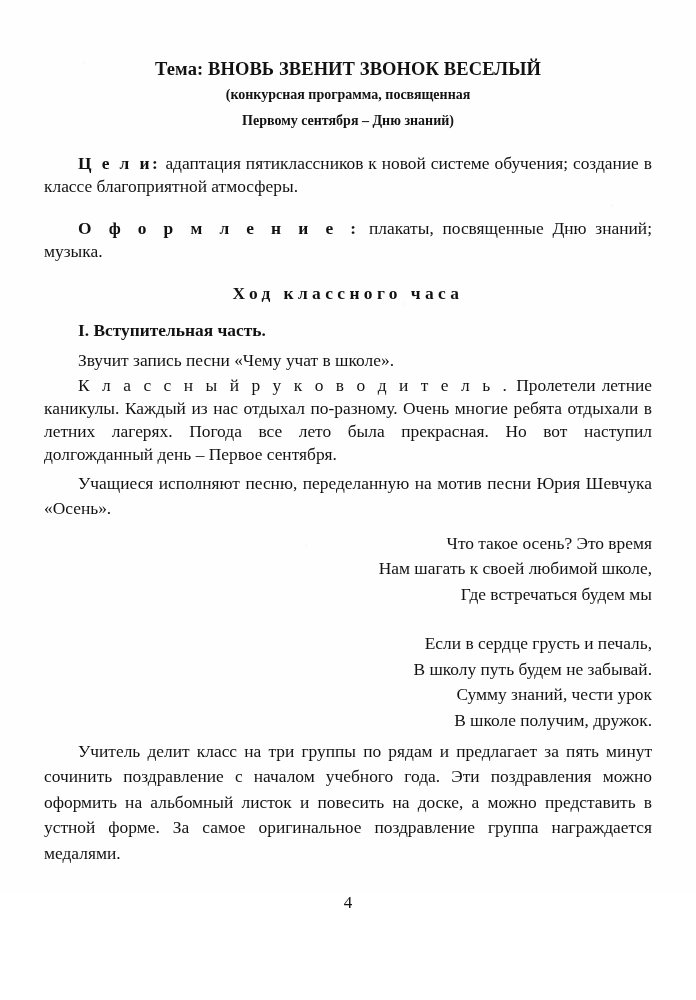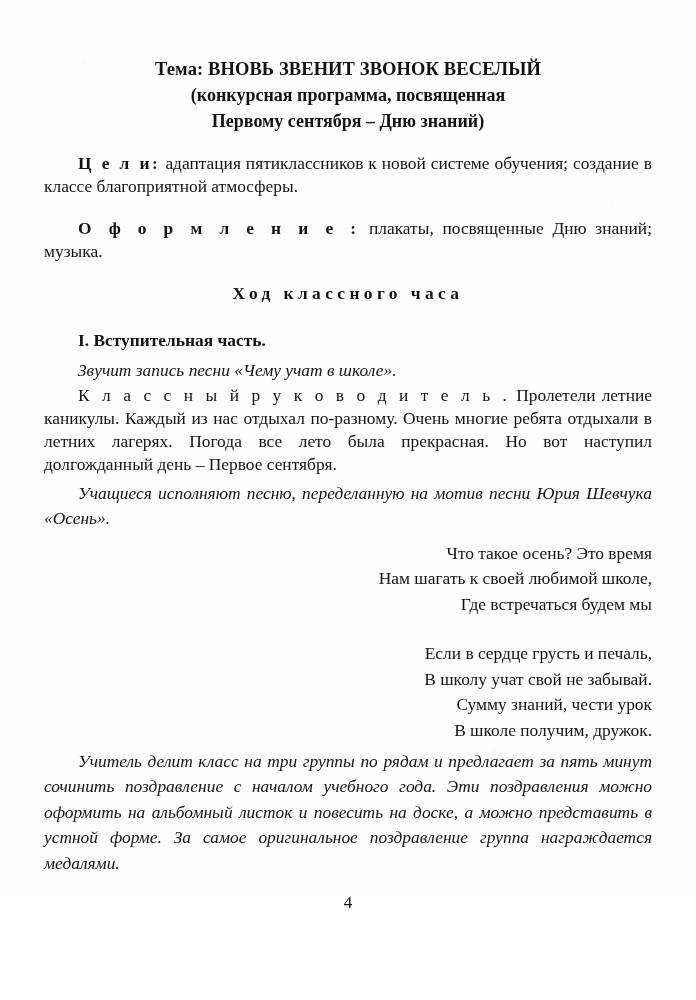--- a/index.html
+++ b/index.html
@@ -48,21 +48,21 @@
   
   .title-block {
     text-align: center;
     font-weight: bold;
     font-size: 18.5px;
     line-height: 26px;
     padding-top: 56px;
   }
   .title-line-1 { letter-spacing: .1px; }
   .title-line-2,
-  .title-line-3 { font-size: 18px; }
+  .title-line-3 { font-size: 14px; }
 
   
   .para {
     font-size: 17.4px;
     line-height: 23px;
     text-align: justify;
     text-indent: 34px;
     margin: 0;
     hyphens: manual;
   }
@@ -89,26 +89,25 @@
   }
 
   
   .part-heading {
     font-weight: bold;
     font-size: 17.4px;
     line-height: 25px;
     text-indent: 34px;
     margin: 0;
   }
-  .part-heading.gap-top-1 { margin-top: 24px; }
+  .part-heading.gap-top-1 { margin-top: 14px; }
   .part-heading.gap-top-2 { margin-top: 24px; }
 
   
   .stage {
-    font-style: italic;
     font-size: 17.4px;
     line-height: 25.5px;
     text-align: justify;
     text-indent: 34px;
     margin: 0;
   }
   .stage.gap { margin-top: 5px; }
 
   
   .speaker {
@@ -166,21 +165,21 @@
     <p class="stage gap">Учащиеся исполняют песню, переделанную на мотив песни Юрия Шевчука «Осень».</p>
 
     <div class="verse verse-1">
       <div class="verse-line">Что такое осень? Это время</div>
       <div class="verse-line">Нам шагать к своей любимой школе,</div>
       <div class="verse-line">Где встречаться будем мы</div>
     </div>
 
     <div class="verse verse-2">
       <div class="verse-line">Если в сердце грусть и печаль,</div>
-      <div class="verse-line">В школу учат свой не забывай.</div>
+      <div class="verse-line">В школу путь будем не забывай.</div>
       <div class="verse-line">Сумму знаний, чести урок</div>
       <div class="verse-line">В школе получим, дружок.</div>
     </div>
 
 
     <p class="stage gap">Учитель делит класс на три группы по рядам и предлагает за пять минут сочинить поздравление с началом учебного года. Эти поздравления можно оформить на альбомный листок и повесить на доске, а можно представить в устной форме. За самое ориги­нальное поздравление группа награждается медалями.</p>
 
   </div>
 
   <div class="folio">4</div>

